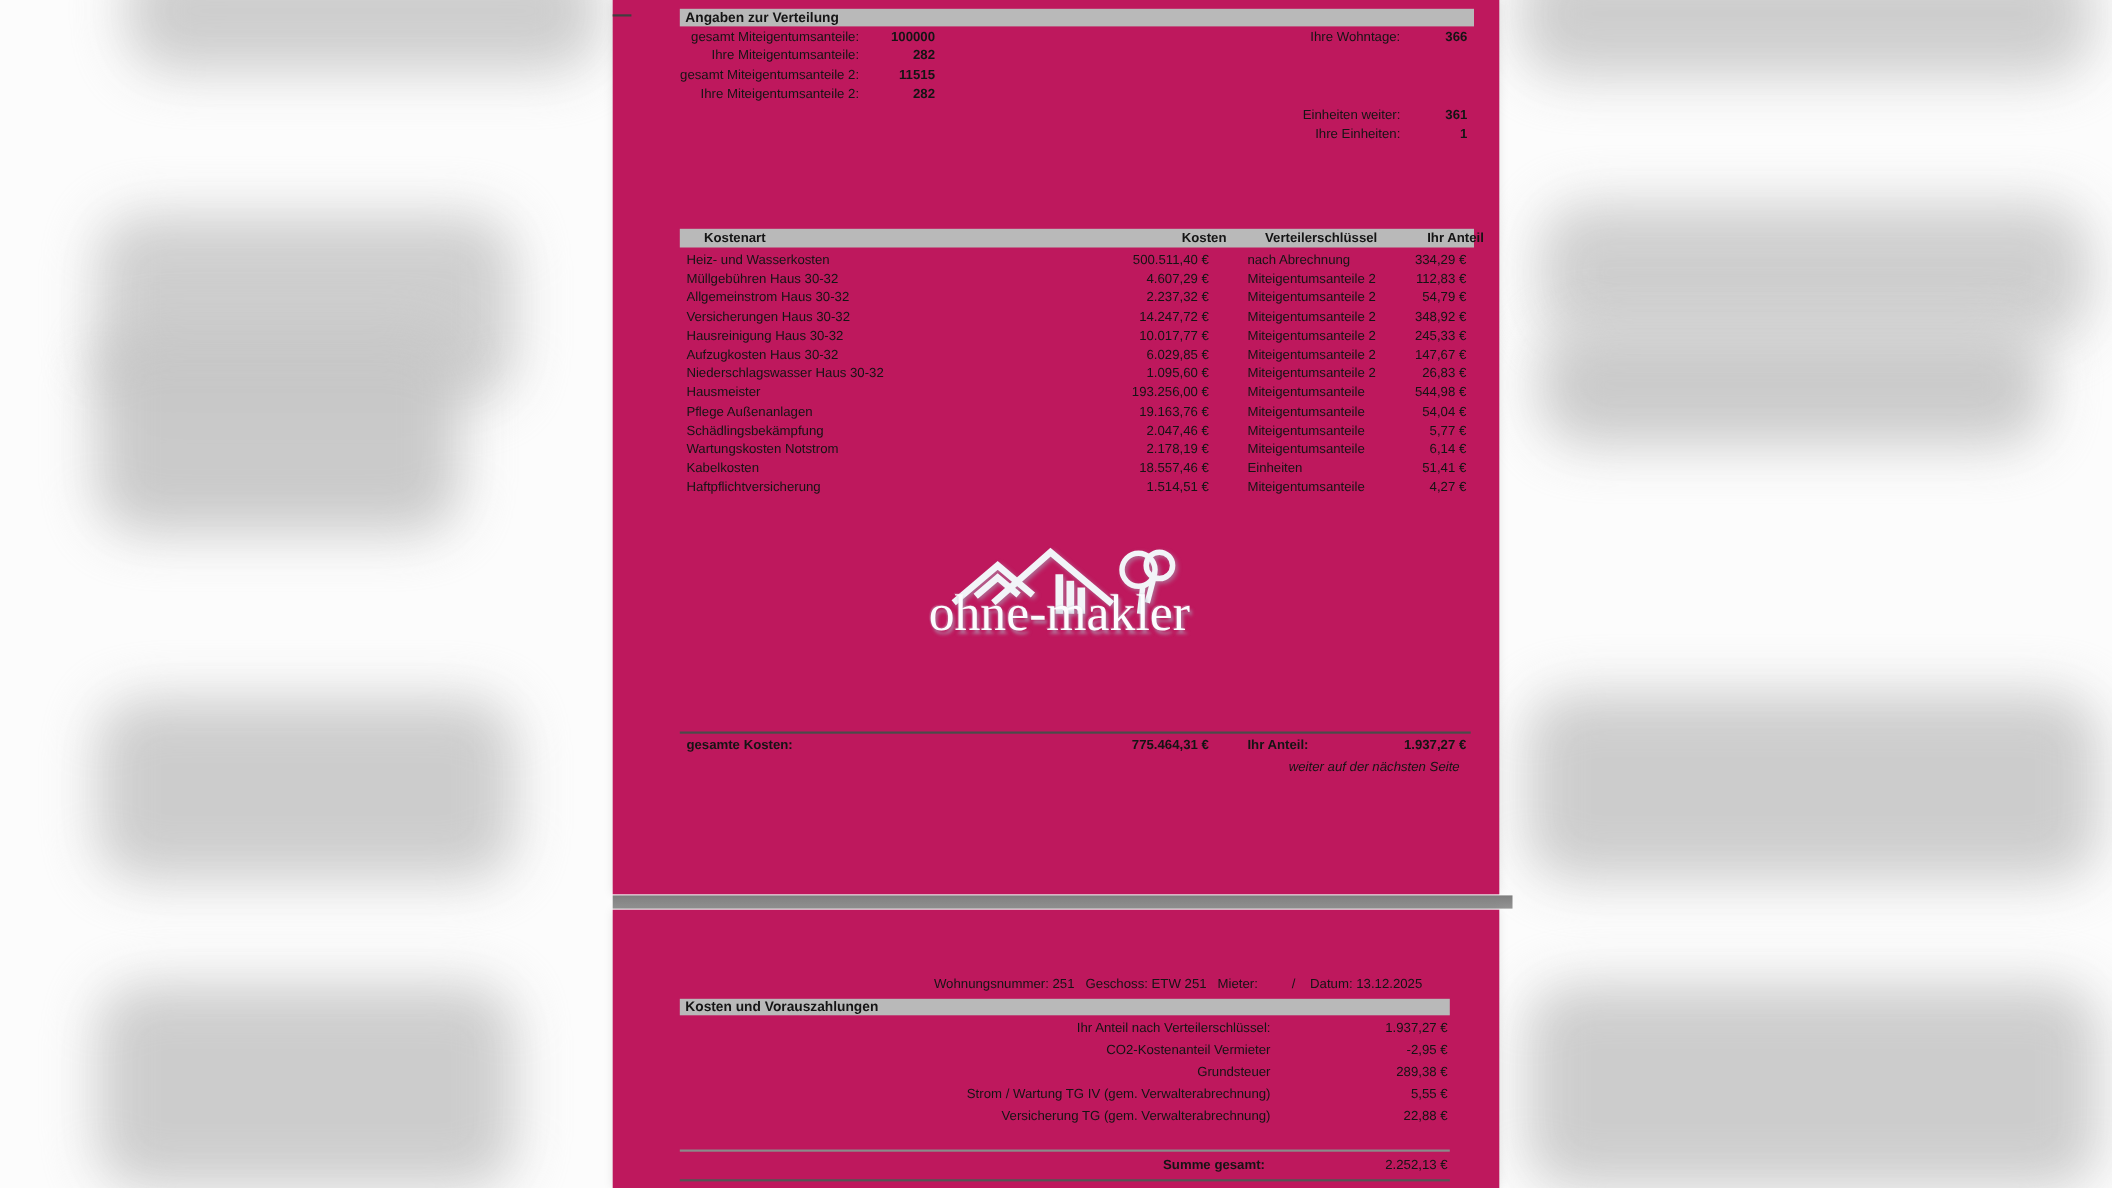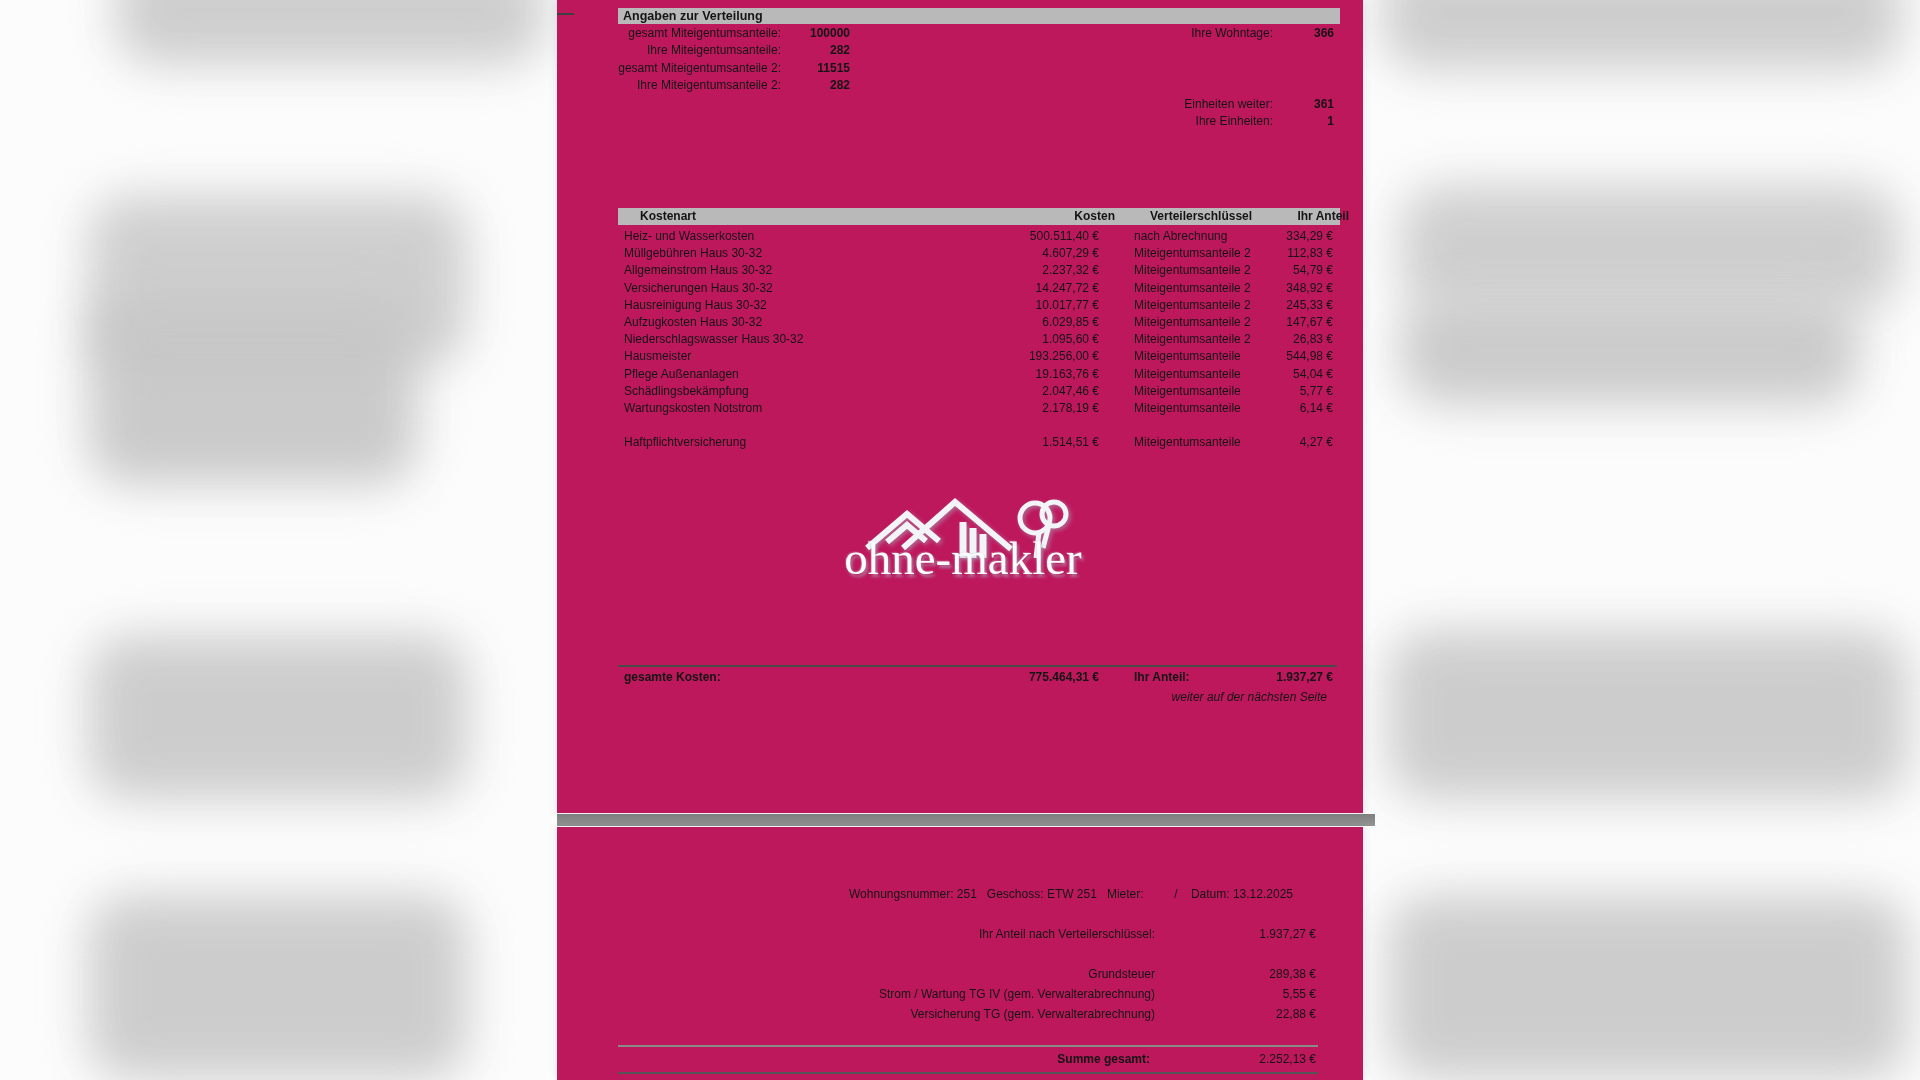--- a/index.html
+++ b/index.html
@@ -178,20 +178,26 @@
       <span class="cell c1">Schädlingsbekämpfung</span>
       <span class="cell c2">2.047,46 €</span>
       <span class="cell c3">Miteigentumsanteile</span>
       <span class="cell c4">5,77 €</span>
     </div>
     <div class="row" style="top:401px;">
       <span class="cell c1">Wartungskosten Notstrom</span>
       <span class="cell c2">2.178,19 €</span>
       <span class="cell c3">Miteigentumsanteile</span>
       <span class="cell c4">6,14 €</span>
+    </div>
+    <div class="row" style="top:418px;">
+      <span class="cell c1">Kabelkosten</span>
+      <span class="cell c2">18.557,46 €</span>
+      <span class="cell c3">Einheiten</span>
+      <span class="cell c4">51,41 €</span>
     </div>
     <div class="row" style="top:435px;">
       <span class="cell c1">Haftpflichtversicherung</span>
       <span class="cell c2">1.514,51 €</span>
       <span class="cell c3">Miteigentumsanteile</span>
       <span class="cell c4">4,27 €</span>
     </div>
 
     <div class="watermark">
       <svg class="wm-logo" width="212" height="70" viewBox="0 0 212 70">
@@ -225,24 +231,31 @@
     <div class="t i ra" style="left:470px;top:690px;width:300px;">weiter auf der nächsten Seite</div>
   </div>
 
   <div class="separator"></div>
 
   <div class="page page2">
 
     <div class="t pre" style="left:292px;top:60px;">Wohnungsnummer: 251   Geschoss: ETW 251   Mieter:</div>
     <div class="t pre ra" style="left:536px;top:60px;width:200px;">/    Datum: 13.12.2025</div>
 
+    <div class="band" style="left:61px;top:81px;width:700px;height:15px;">
+      <span class="band-title" style="line-height:15px;">Kosten und Vorauszahlungen</span>
+    </div>
 
     <div class="p2row" style="top:100px;">
       <span class="p2label">Ihr Anteil nach Verteilerschlüssel:</span>
       <span class="p2value">1.937,27 €</span>
+    </div>
+    <div class="p2row" style="top:120px;">
+      <span class="p2label">CO2-Kostenanteil Vermieter</span>
+      <span class="p2value">-2,95 €</span>
     </div>
     <div class="p2row" style="top:140px;">
       <span class="p2label">Grundsteuer</span>
       <span class="p2value">289,38 €</span>
     </div>
     <div class="p2row" style="top:160px;">
       <span class="p2label">Strom / Wartung TG IV (gem. Verwalterabrechnung)</span>
       <span class="p2value">5,55 €</span>
     </div>
     <div class="p2row" style="top:180px;">

